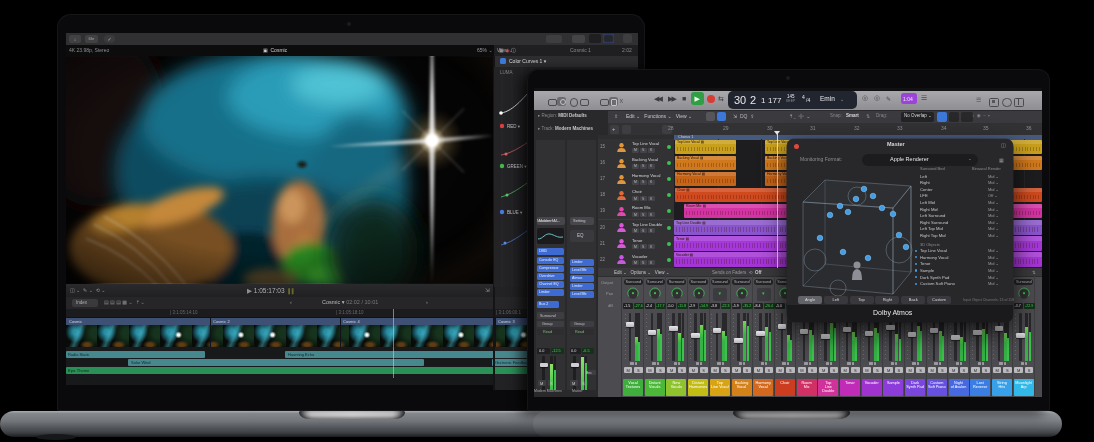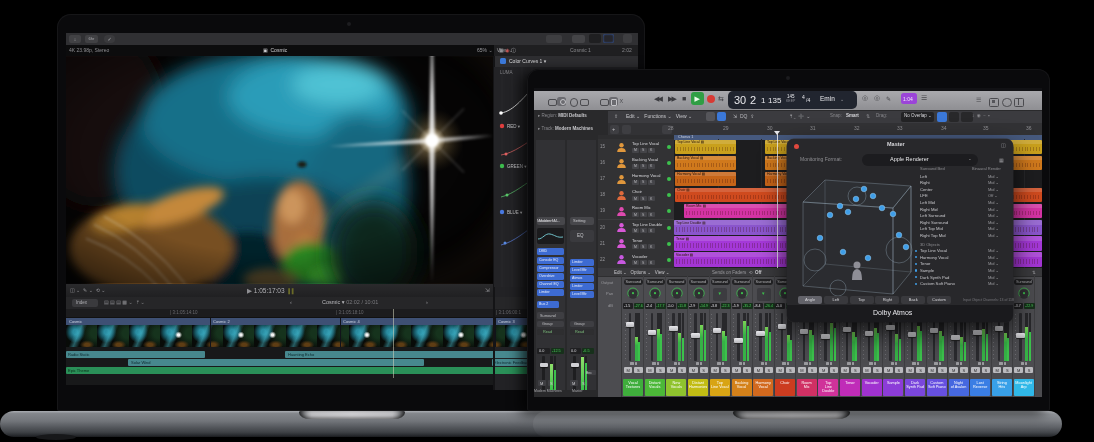--- a/index.html
+++ b/index.html
@@ -203,21 +203,21 @@
     <div class="t" style="left:134.0px;top:7.0px;font-size:7px;color:#3a3a3e;z-index:3;letter-spacing:-2px;">▶▶</div>
     <div class="t" style="left:148.0px;top:7.0px;font-size:7px;color:#3a3a3e;z-index:3;">■</div>
     <div class="a" style="left:157.0px;top:4.0px;width:13.0px;height:13.0px;z-index:2;background:#2f9e44;border-radius:3px;"></div>
     <div class="t" style="left:160.5px;top:6.5px;font-size:7px;color:#eafbea;z-index:3;">▶</div>
     <div class="a" style="left:173.0px;top:6.5px;width:8.0px;height:8.0px;z-index:2;background:#d83a34;border-radius:50%;"></div>
     <div class="t" style="left:184.0px;top:7.0px;font-size:7px;color:#3a3a3e;z-index:3;">⇆</div>
     <div class="a" style="left:194.0px;top:2.5px;width:129.0px;height:18.0px;z-index:2;background:#21252f;border-radius:5px;"></div>
     <div class="t" style="left:200.0px;top:5.5px;font-size:11px;color:#e8e8ec;z-index:3;">30</div>
     <div class="t" style="left:216.0px;top:5.5px;font-size:11px;color:#e8e8ec;z-index:3;">2</div>
     <div class="t" style="left:227.0px;top:8.0px;font-size:8px;color:#e8e8ec;z-index:3;">1</div>
-    <div class="t" style="left:234.0px;top:8.0px;font-size:8px;color:#e8e8ec;z-index:3;">135</div>
+    <div class="t" style="left:234.0px;top:8.0px;font-size:8px;color:#e8e8ec;z-index:3;">177</div>
     <div class="t" style="left:253.0px;top:6.0px;font-size:4.5px;color:#e8e8ec;z-index:3;text-align:center;">145</div>
     <div class="t" style="left:252.0px;top:11.0px;font-size:3.5px;color:#8a8a92;z-index:3;">KEEP</div>
     <div class="t" style="left:268.0px;top:6.0px;font-size:5px;color:#e8e8ec;z-index:3;">4</div>
     <div class="t" style="left:272.0px;top:9.0px;font-size:5px;color:#e8e8ec;z-index:3;">/4</div>
     <div class="t" style="left:286.0px;top:7.0px;font-size:6.5px;color:#e8e8ec;z-index:3;">Emin</div>
     <div class="t" style="left:306.0px;top:8.0px;font-size:5px;color:#a0a0a8;z-index:3;">⌄</div>
     <div class="t" style="left:328px;top:6px;font-size:7px;color:#4a4a4e;z-index:3;">◎</div>
     <div class="t" style="left:340px;top:6px;font-size:7px;color:#4a4a4e;z-index:3;">◎</div>
     <div class="t" style="left:352.0px;top:7.0px;font-size:6px;color:#4a4a4e;z-index:3;">✎</div>
     <div class="a" style="left:367.0px;top:5.0px;width:16.0px;height:11.0px;z-index:2;background:#9b44d8;border-radius:2.5px;"></div>

